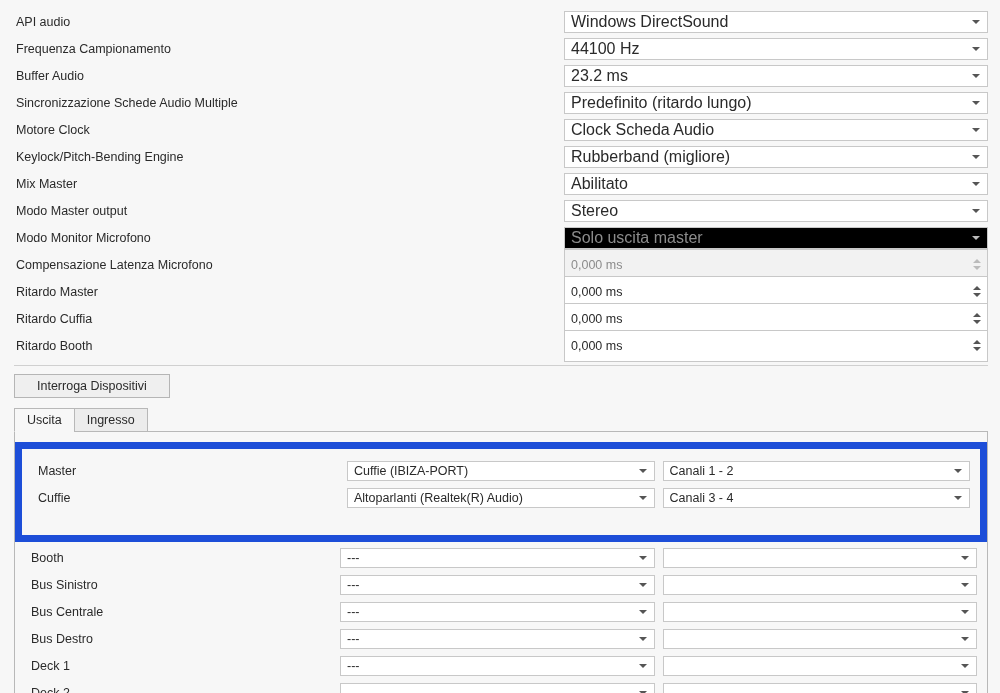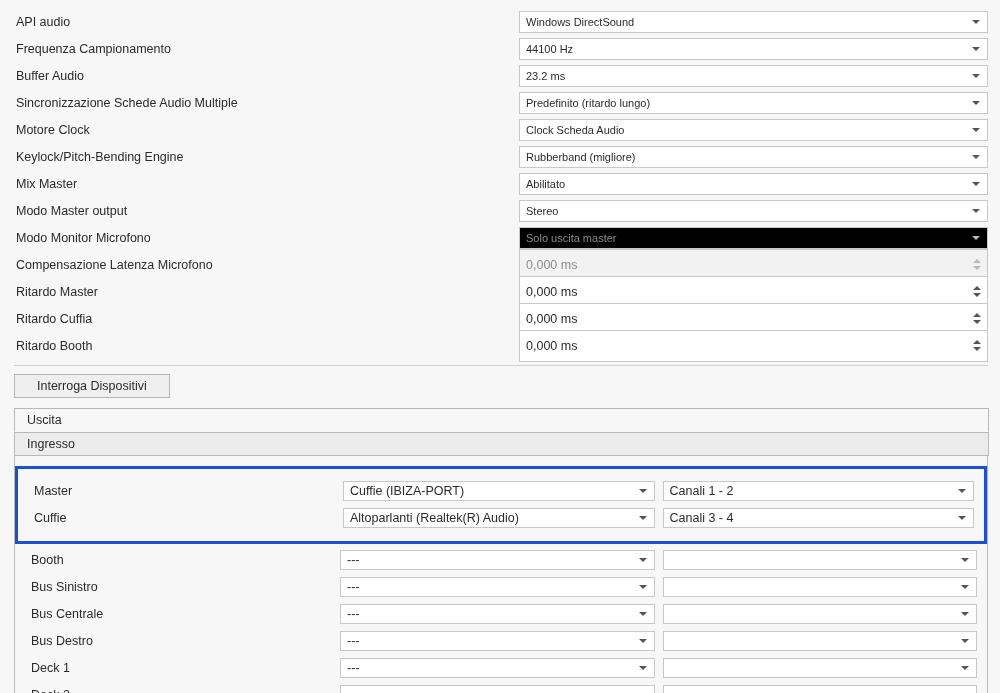--- a/index.html
+++ b/index.html
@@ -9,36 +9,37 @@
     font-size: 12.5px;
     color: #2a2a2a;
     width: 1000px;
     padding: 8px 12px 8px 14px;
   }
   .settings-row {
     display: flex;
     align-items: center;
     height: 27px;
     margin-bottom: 0px;
+    gap: 45px;
   }
   .settings-row .label {
     width: 505px;
     padding-left: 2px;
   }
   .settings-row .select {
     flex: 1;
     height: 22px;
     background: #fff;
     border: 1px solid #c8c8c8;
     display: flex;
     align-items: center;
     padding: 0 6px;
     position: relative;
     cursor: pointer;
-    font-size: 11px;
+    font-size: 16px;
   }
   .settings-row .select.disabled {
     background: #000000;
     color: #8c8c8c;
     cursor: default;
   }
   .settings-row .numeric {
     flex: 1;
     height: 32px;
     background: #fff;
@@ -98,21 +99,20 @@
   }
 
   .tabs {
     margin-top: 10px;
     position: relative;
   }
   .tab-row {
     display: flex;
     position: relative;
     z-index: 2;
-    flex-direction: column;
   }
   .tab {
     border: 1px solid #b8b8b8;
     background: #ececec;
     padding: 4px 12px;
     font-size: 12.5px;
     cursor: pointer;
     margin-right: -1px;
   }
   .tab.active {
@@ -151,23 +151,23 @@
     align-items: center;
     padding: 0 6px;
     position: relative;
     cursor: pointer;
     font-size: 12.5px;
   }
   .routing-row .rselect + .rselect { margin-left: 8px; }
   .routing-row .rselect:first-of-type { max-width: 315px; }
 
   .highlight-box {
-    border: 3px solid #1d4ed8;
+    border: 7px solid #1d4ed8;
     margin: 2px -10px 0 -10px;
-    padding: 8px 10px 10px 10px;
+    padding: 8px 10px 24px 10px;
     position: relative;
     top: -2px;
   }
 </style>
 </head>
 <body>
 
 
 
 <div id="settings-container">

